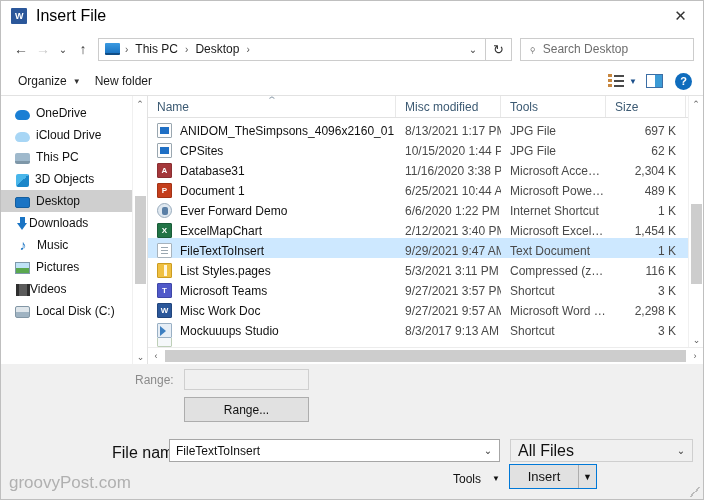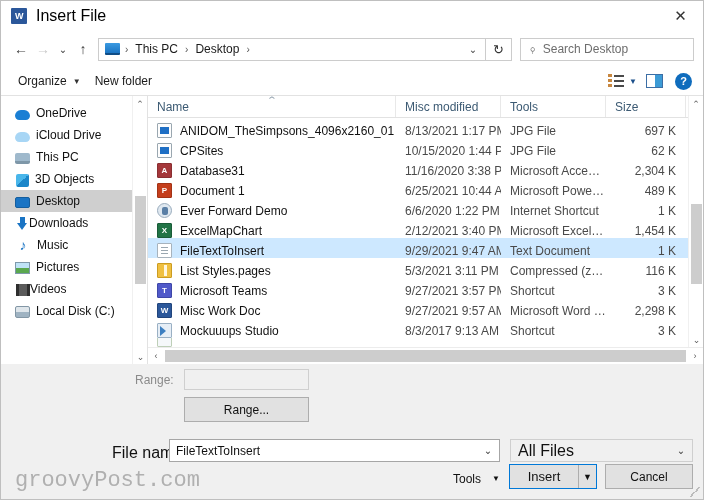--- a/index.html
+++ b/index.html
@@ -436,21 +436,21 @@
     font-size: 9px; color: #111; cursor: default;
   }
   #cancel-btn {
     position: absolute; left: 604px; top: 463px; width: 88px; height: 25px;
     background: #e1e1e1; border: 1px solid #adadad;
     display: flex; align-items: center; justify-content: center;
     font-size: 12px; color: #111; cursor: default;
   }
   #watermark {
     position: absolute; left: 8px; bottom: 6px;
-    font-family: Liberation Mono, monospace; font-size: 22px; color: #b0b0b0; margin-left: 6px;
+    font-family: Liberation Sans, sans-serif; font-size: 17px; color: #b0b0b0;
   }
   #grip {
     position: absolute; right: 3px; bottom: 2px; width: 10px; height: 10px;
     background:
       linear-gradient(135deg, transparent 45%, #bcbcbc 45%, #bcbcbc 55%, transparent 55%);
   }
 </style>
 </head>
 <body>
 
@@ -726,17 +726,16 @@
   <div id="tools-btn">
     <span>Tools</span>
     <span class="caret">▼</span>
   </div>
 
   <div id="insert-wrap">
     <div id="insert-btn">Insert</div>
     <div id="insert-split">▼</div>
   </div>
 
-  <div id="cancel-btn">Cancel</div>
 
   <div id="watermark">groovyPost.com</div>
   <div id="grip"></div>
 </div>
 
 </body></html>

